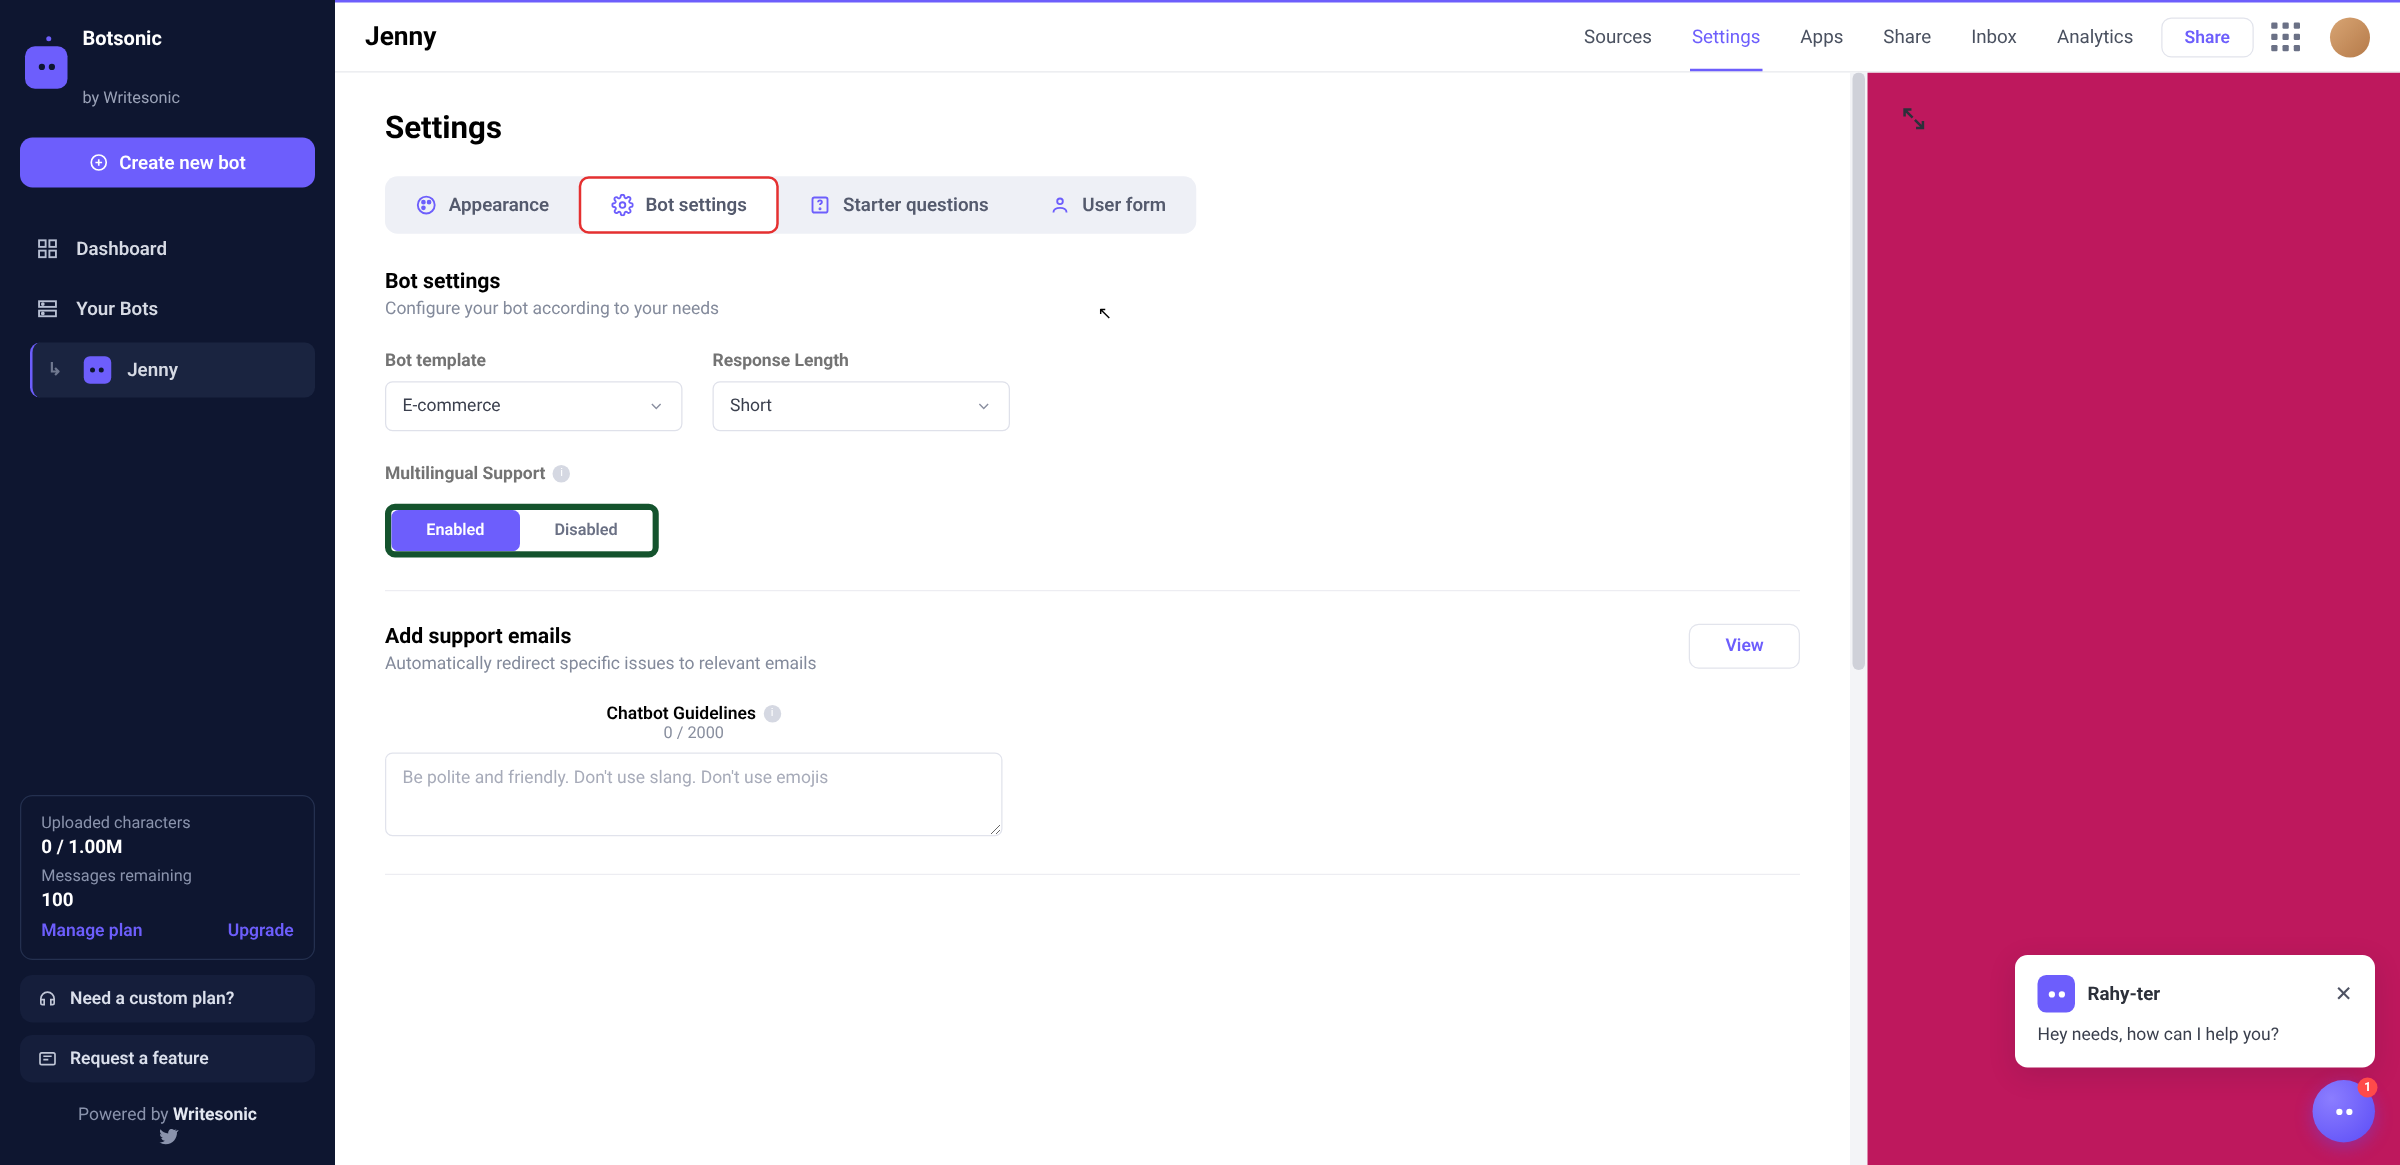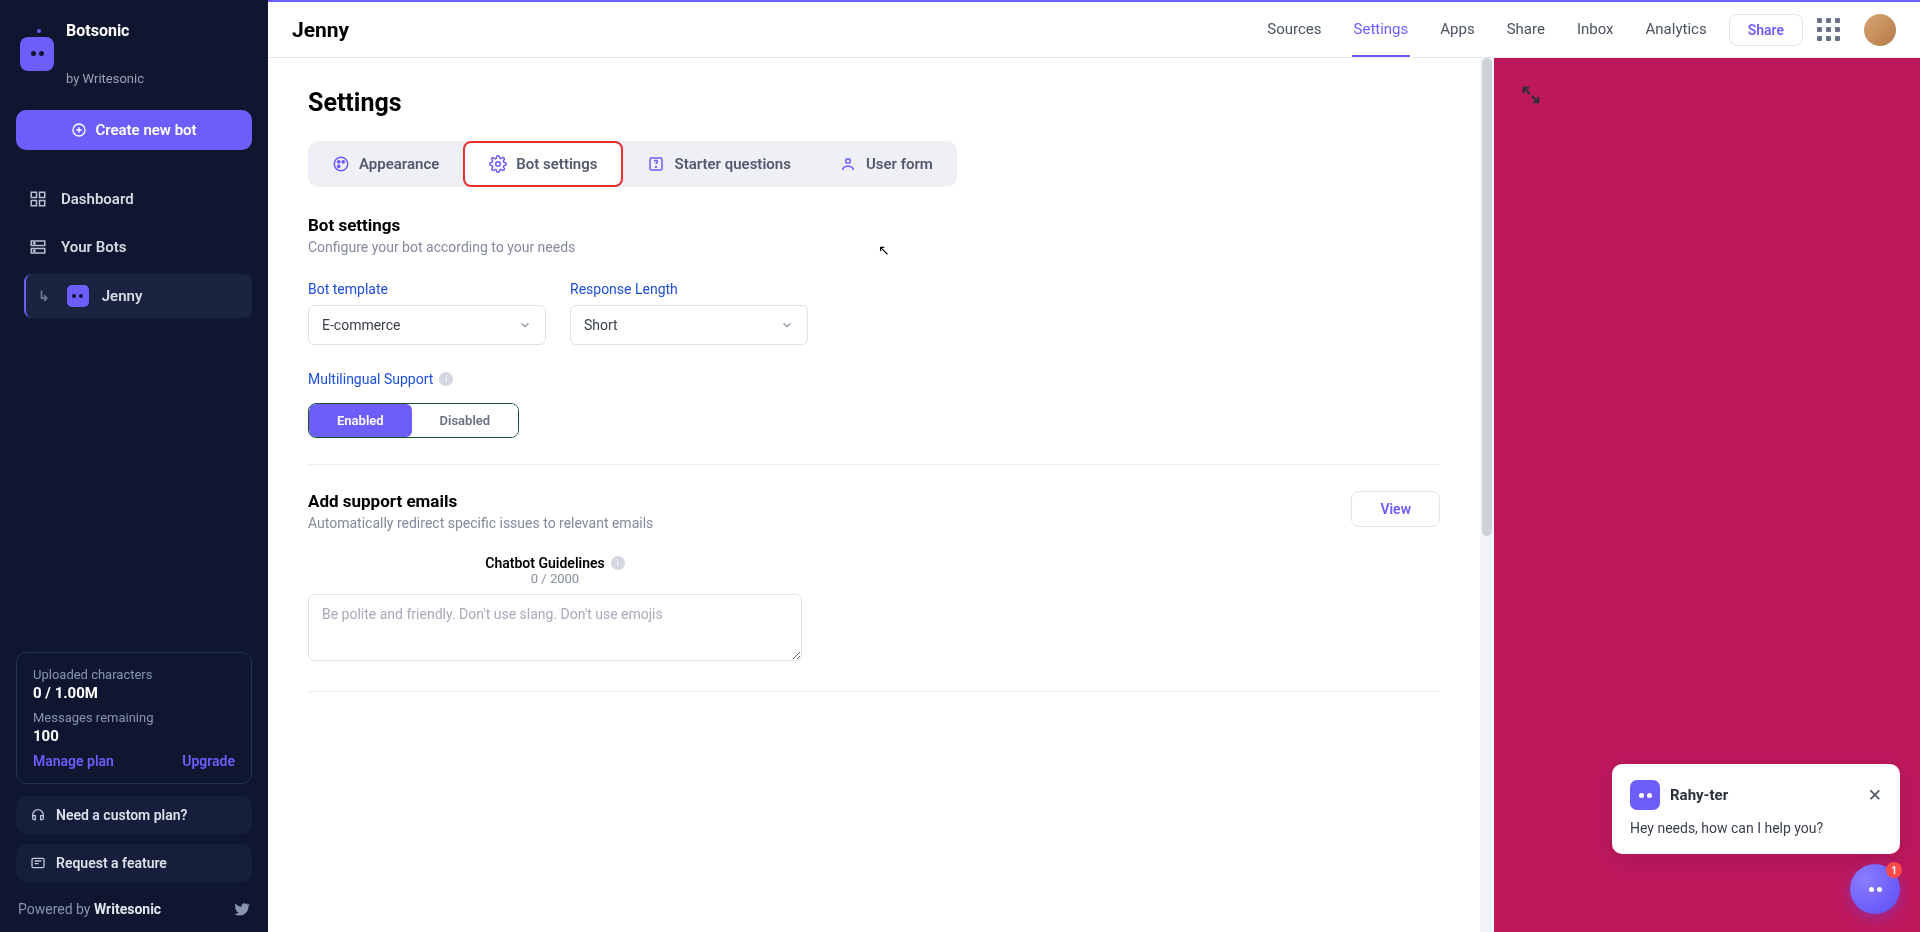--- a/index.html
+++ b/index.html
@@ -23,21 +23,21 @@
 .jenny-icon { width:22px; height:22px; border-radius:5px; background:#6d5efc; display:flex; align-items:center; justify-content:center; }
 .jenny-icon .brand-eyes span { width:4px; height:4px; background:#0e1630; }
 .arrow-indent { font-size:14px; color:#6f788f; margin-left:2px; margin-right:4px; }
 .spacer { flex:1; }
 .stats-card { border:1px solid #24304f; border-radius:10px; padding:14px 16px; margin-bottom:12px; }
 .stats-label { font-size:13px; color:#8a93ac; }
 .stats-value { font-size:15px; font-weight:700; margin:2px 0 8px; }
 .stats-links { display:flex; justify-content:space-between; margin-top:6px; }
 .stats-link { color:#6d5efc; font-size:14px; font-weight:600; cursor:pointer; }
 .util-btn { display:flex; align-items:center; gap:10px; padding:11px 14px; background:#151e3b; border-radius:10px; font-size:14px; font-weight:600; color:#dbe0ec; cursor:pointer; margin-bottom:10px; }
-.footer { display:flex; justify-content:space-between; align-items:center; margin-top:4px; padding:4px 2px 0; color:#8a93ac; font-size:14px; }
+.footer { display:flex; justify-content:space-between; align-items:center; margin-top:4px; padding:4px 2px 0; color:#8a93ac; font-size:14px;flex-direction:column; }
 .footer strong { color:#e3e7f0; }
 .twitter { width:18px; height:18px; }
 
 
 .main-col { flex:1; display:flex; flex-direction:column; border-top:2px solid #6d5efc; }
 .topbar { height:56px; display:flex; align-items:center; padding:0 24px; border-bottom:1px solid #e8e9ed; }
 .page-name { font-size:21px; font-weight:700; }
 .top-tabs { display:flex; gap:28px; margin-left:auto; margin-right:20px; }
 .top-tab { font-size:15px; color:#4a5160; padding:17px 2px; cursor:pointer; border-bottom:2px solid transparent; }
 .top-tab.active { color:#6d5efc; border-bottom-color:#6d5efc; }
@@ -51,25 +51,25 @@
 .content { flex:1; overflow-y:auto; padding:30px 40px; position:relative; }
 .content h1 { font-size:25px; font-weight:700; margin-bottom:24px; }
 .tab-pills { display:flex; background:#eef0f6; border-radius:10px; padding:0; width:fit-content; margin-bottom:28px; }
 .pill { display:flex; align-items:center; gap:9px; padding:12px 24px; font-size:15px; font-weight:600; color:#545a6d; cursor:pointer; border-radius:8px; }
 .pill svg { color:#6d5efc; }
 .pill.selected { border:2.5px solid #e53030; background:#fff; }
 .section-title { font-size:17px; font-weight:700; margin-bottom:4px; }
 .section-sub { color:#838a9b; font-size:14px; margin-bottom:26px; }
 .form-row { display:flex; gap:24px; margin-bottom:26px; }
 .field { display:flex; flex-direction:column; gap:8px; }
-.field label { font-size:14px; font-weight:400; color:#1d4ed8; }
+.field label { font-size:14px; font-weight:700; color:#737373; }
 .select { width:238px; height:40px; border:1px solid #dfe1ea; border-radius:6px; display:flex; align-items:center; justify-content:space-between; padding:0 13px; font-size:14px; color:#3a3f4d; cursor:pointer; background:#fff; }
 .label-with-info { display:flex; align-items:center; gap:6px; }
 .info-dot { width:14px; height:14px; border-radius:50%; background:#d5d8e2; color:#fff; font-size:9px; display:flex; align-items:center; justify-content:center; }
-.toggle-group { display:flex; border:1px solid #14532d; border-radius:8px; overflow:hidden; width:fit-content; margin-top:8px; }
+.toggle-group { display:flex; border:5px solid #14532d; border-radius:8px; overflow:hidden; width:fit-content; margin-top:8px; }
 .toggle-btn { padding:9px 28px; font-size:13px; font-weight:600; cursor:pointer; background:#fff; color:#6a7084; border:none; }
 .toggle-btn.on { background:#6d5efc; color:#fff; border-radius:6px; }
 .divider { border:none; border-top:1px solid #ededf2; margin:26px 0; }
 .support-row { display:flex; justify-content:space-between; align-items:flex-start; margin-bottom:24px; }
 .view-btn { border:1px solid #e2e4ec; background:#fff; color:#6d5efc; padding:9px 28px; border-radius:8px; font-size:14px; font-weight:600; cursor:pointer; }
 .guidelines-head { display:flex; justify-content:space-between; align-items:center; margin-bottom:8px;flex-direction:column; }
 .guidelines-head label { font-size:14px; font-weight:600; }
 .counter { font-size:13px; color:#888e9e; }
 .guidelines-ta { width:494px; height:67px; border:1px solid #e1e3ec; border-radius:6px; padding:11px 13px; font-size:14px; color:#3a3f4d; resize:both; font-family:inherit; }
 .guidelines-ta::placeholder { color:#a7abb9; }

